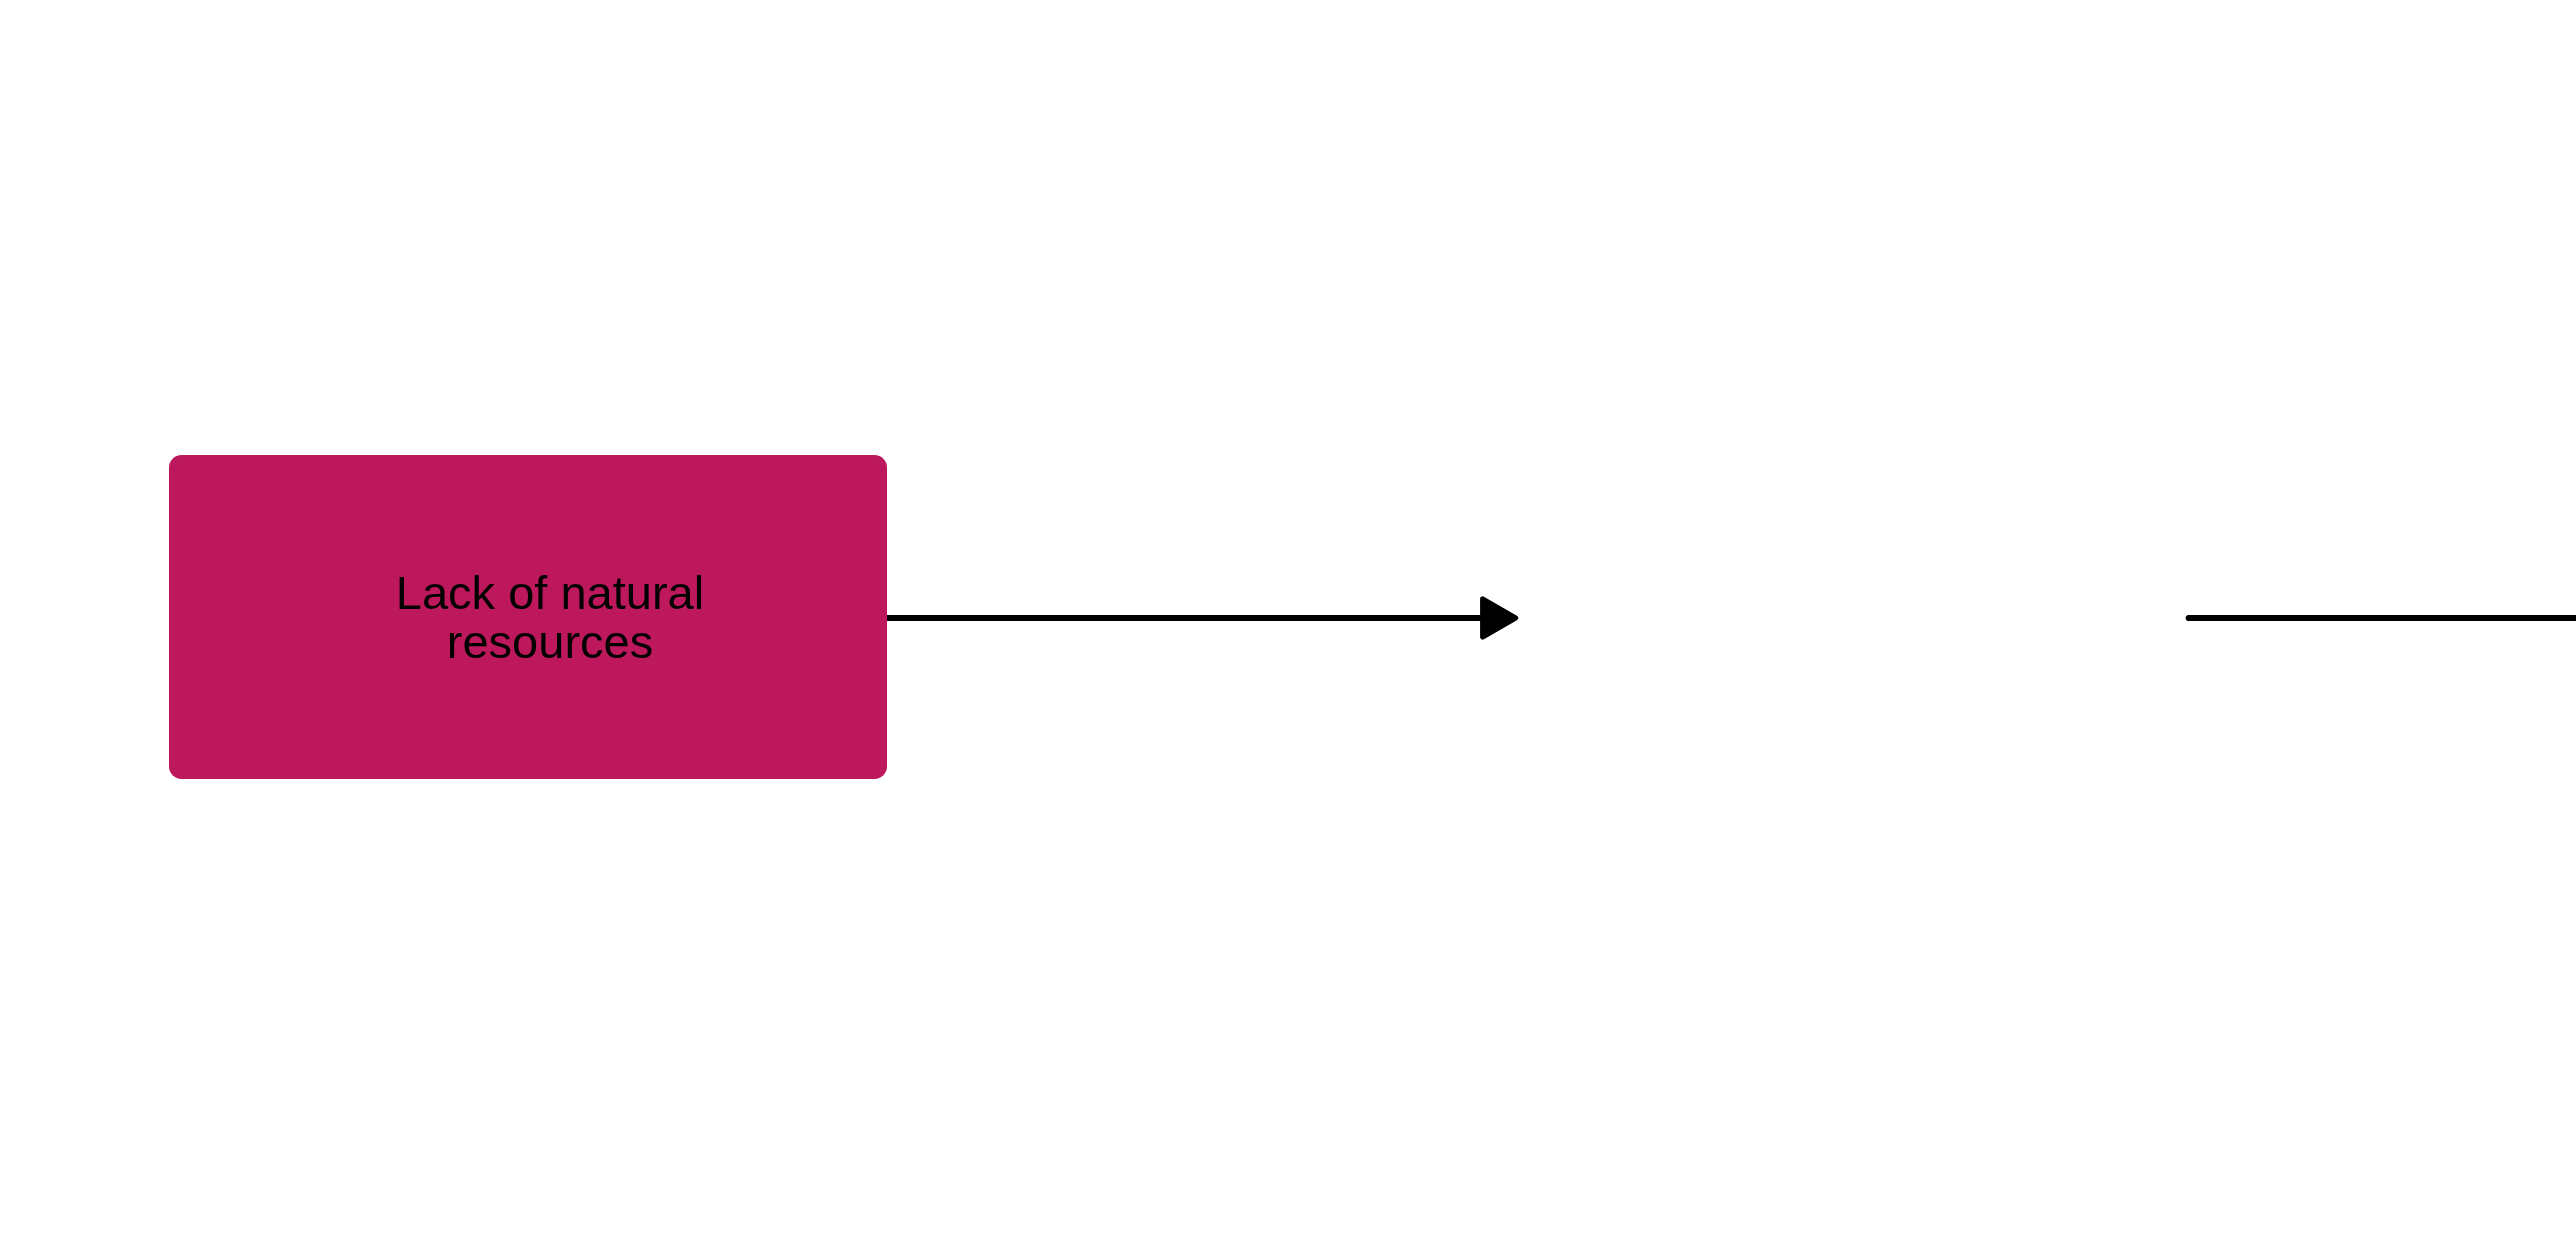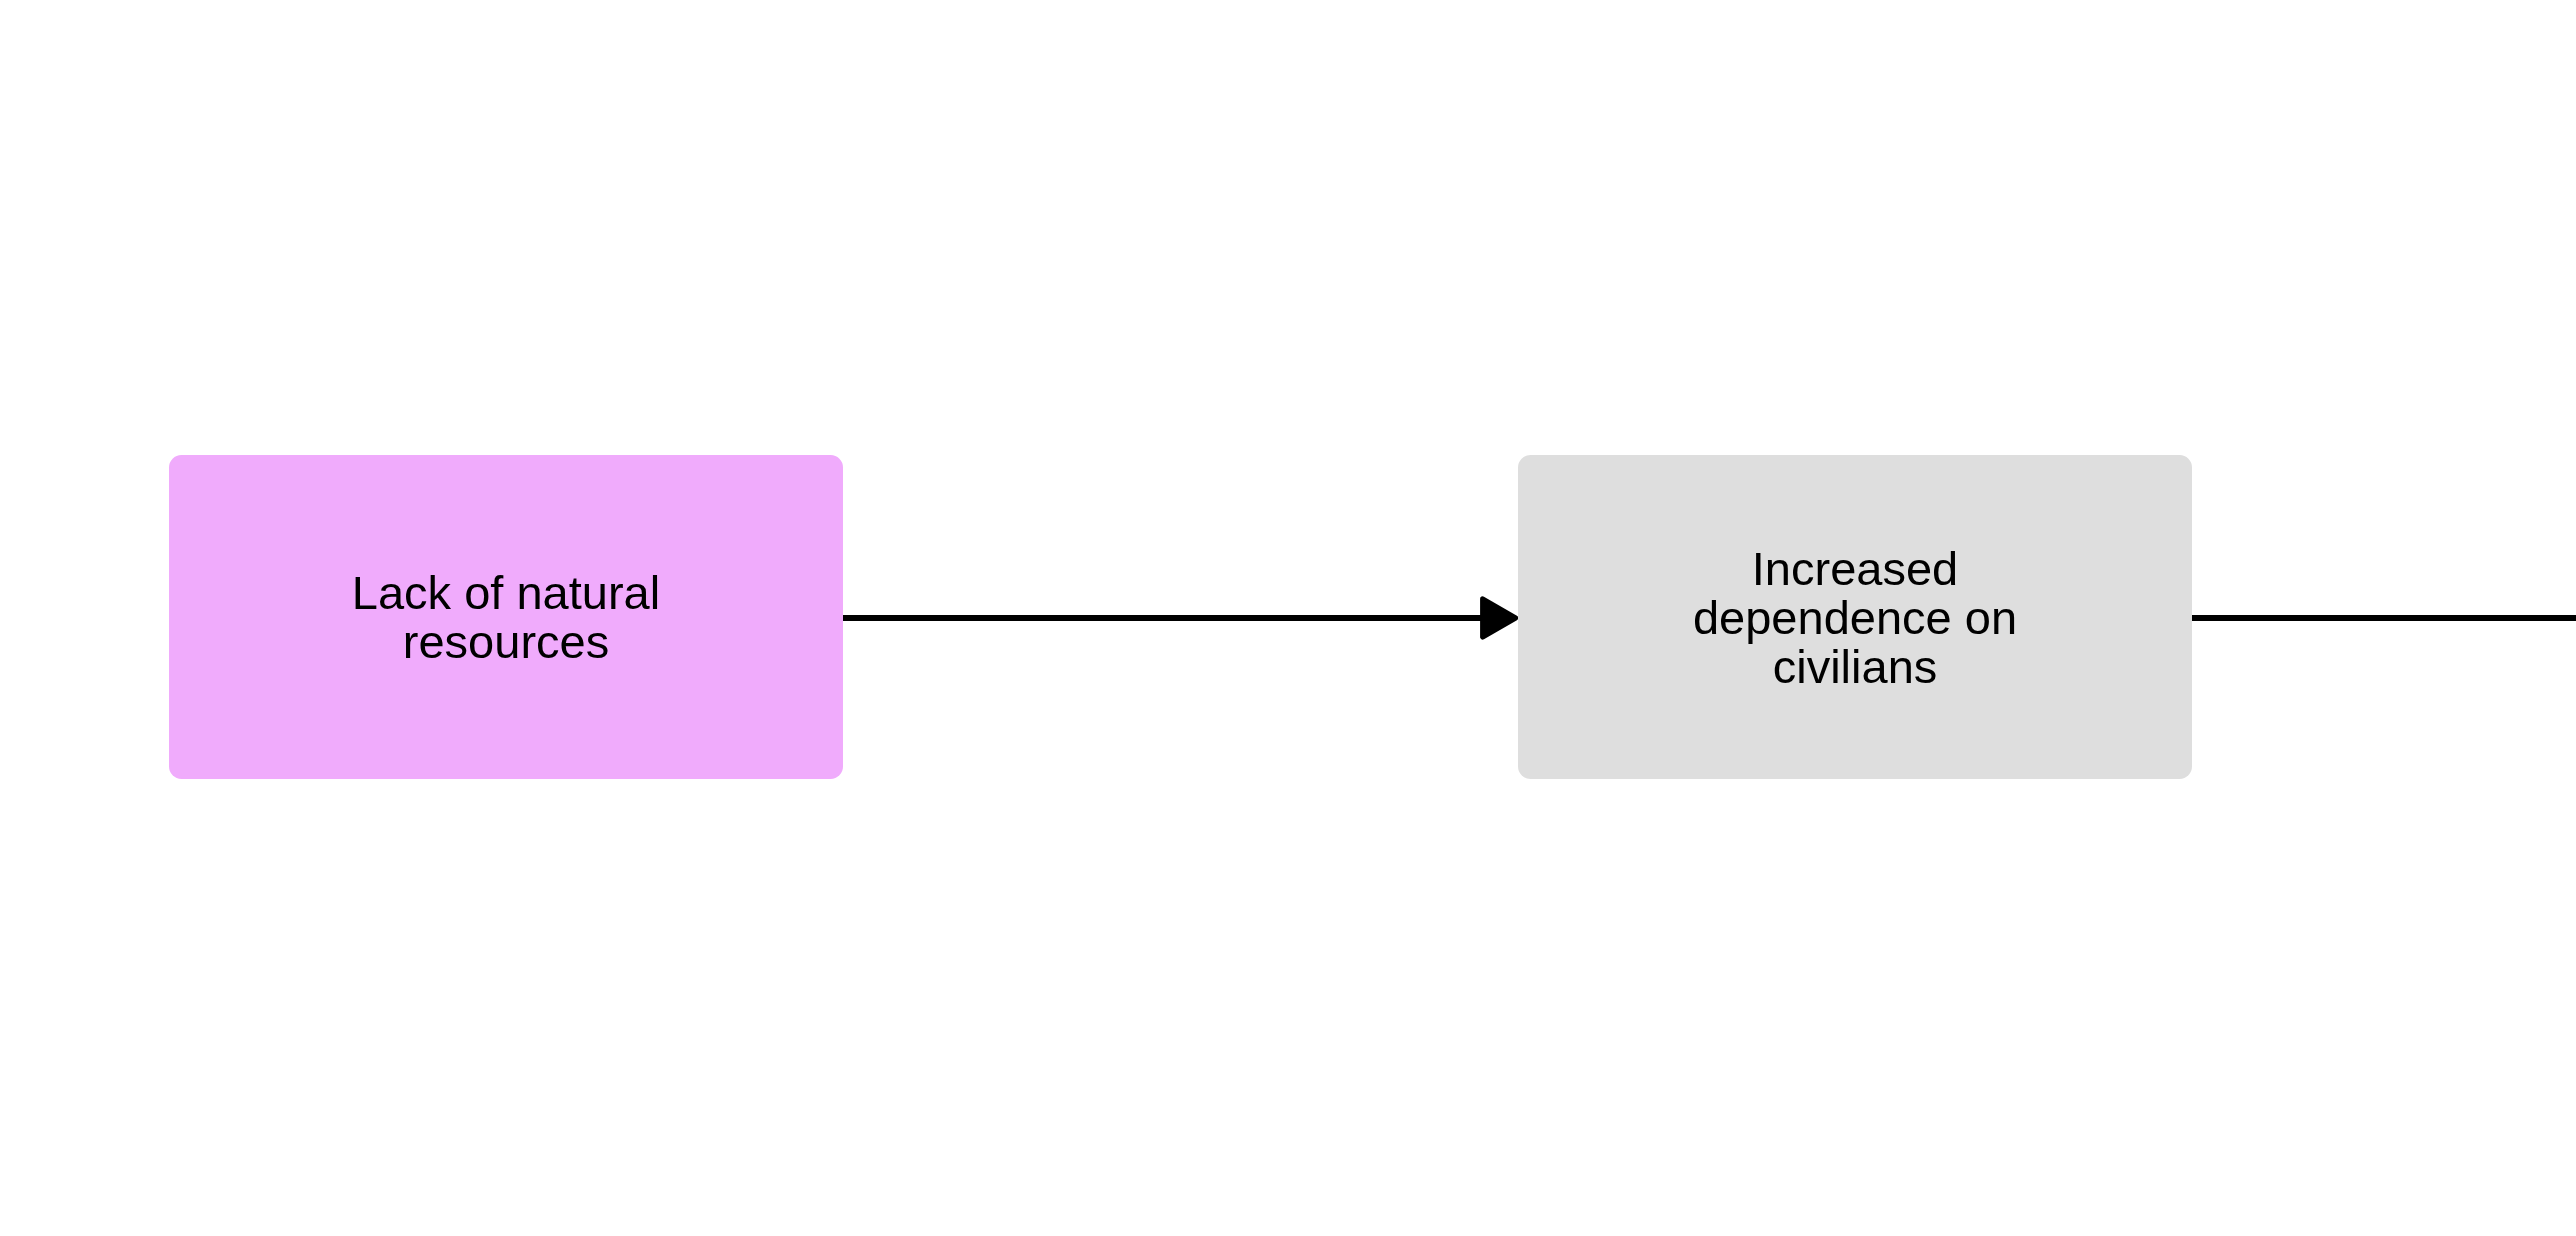--- a/index.html
+++ b/index.html
@@ -49,25 +49,20 @@
     <g>
       <line x1="1633" y1="1200" x2="2886" y2="1200" stroke-width="12" stroke-linecap="round" stroke="#000000"></line>
       <polygon points="2878,1163 2942,1200 2878,1237" stroke-width="10" stroke-linejoin="round" fill="#000000" stroke="#000000"></polygon>
     </g>
     <g>
       <line x1="4249" y1="1200" x2="5505" y2="1200" stroke-width="12" stroke-linecap="round" stroke="#000000"></line>
       <polygon points="5497,1163 5561,1200 5497,1237" stroke-width="10" stroke-linejoin="round" fill="#000000" stroke="#000000"></polygon>
     </g>
   </svg>
 
-  <div class="node node-1" style="background-color: #f0abfc;">
+  <div class="node node-1" style="background-color: #be185d; padding-left: 44px;">
     <span class="node-label">Lack of natural
 resources</span>
   </div>
 
-  <div class="node node-2" style="background-color: rgb(222, 222, 222);">
-    <span class="node-label">Increased
-dependence on
-civilians</span>
-  </div>
 
 </div>
 
 
 </body></html>

